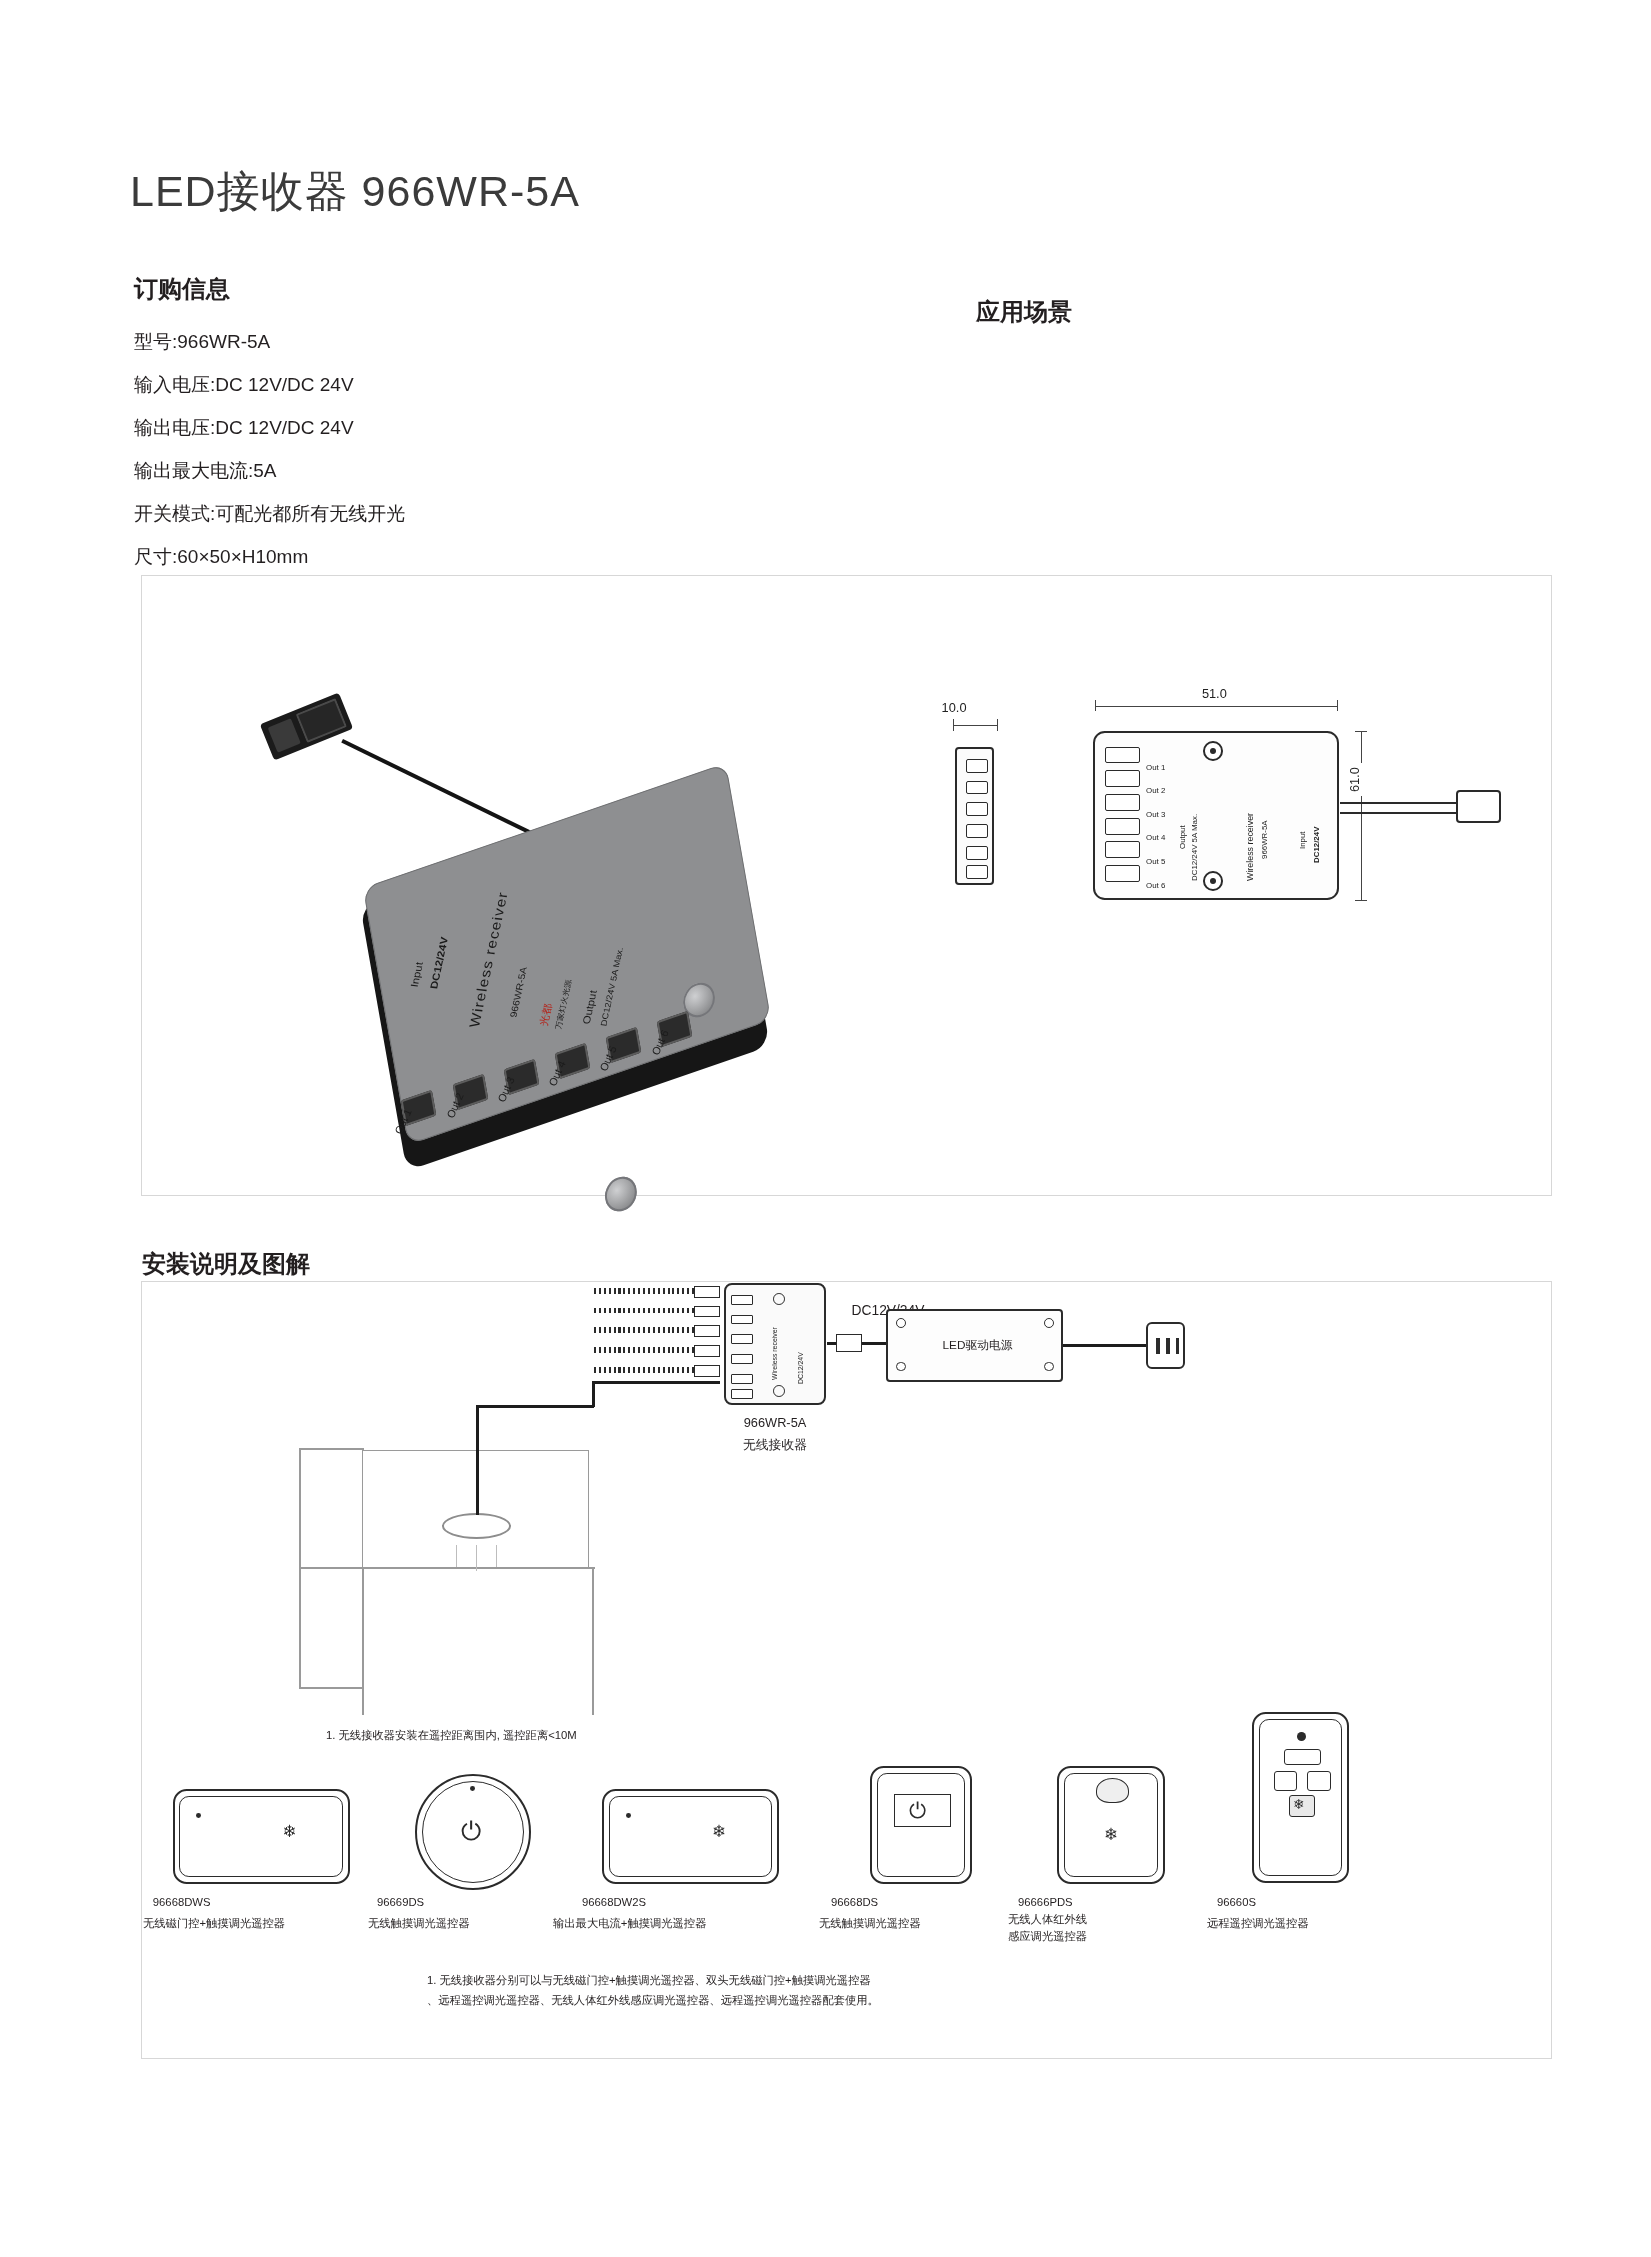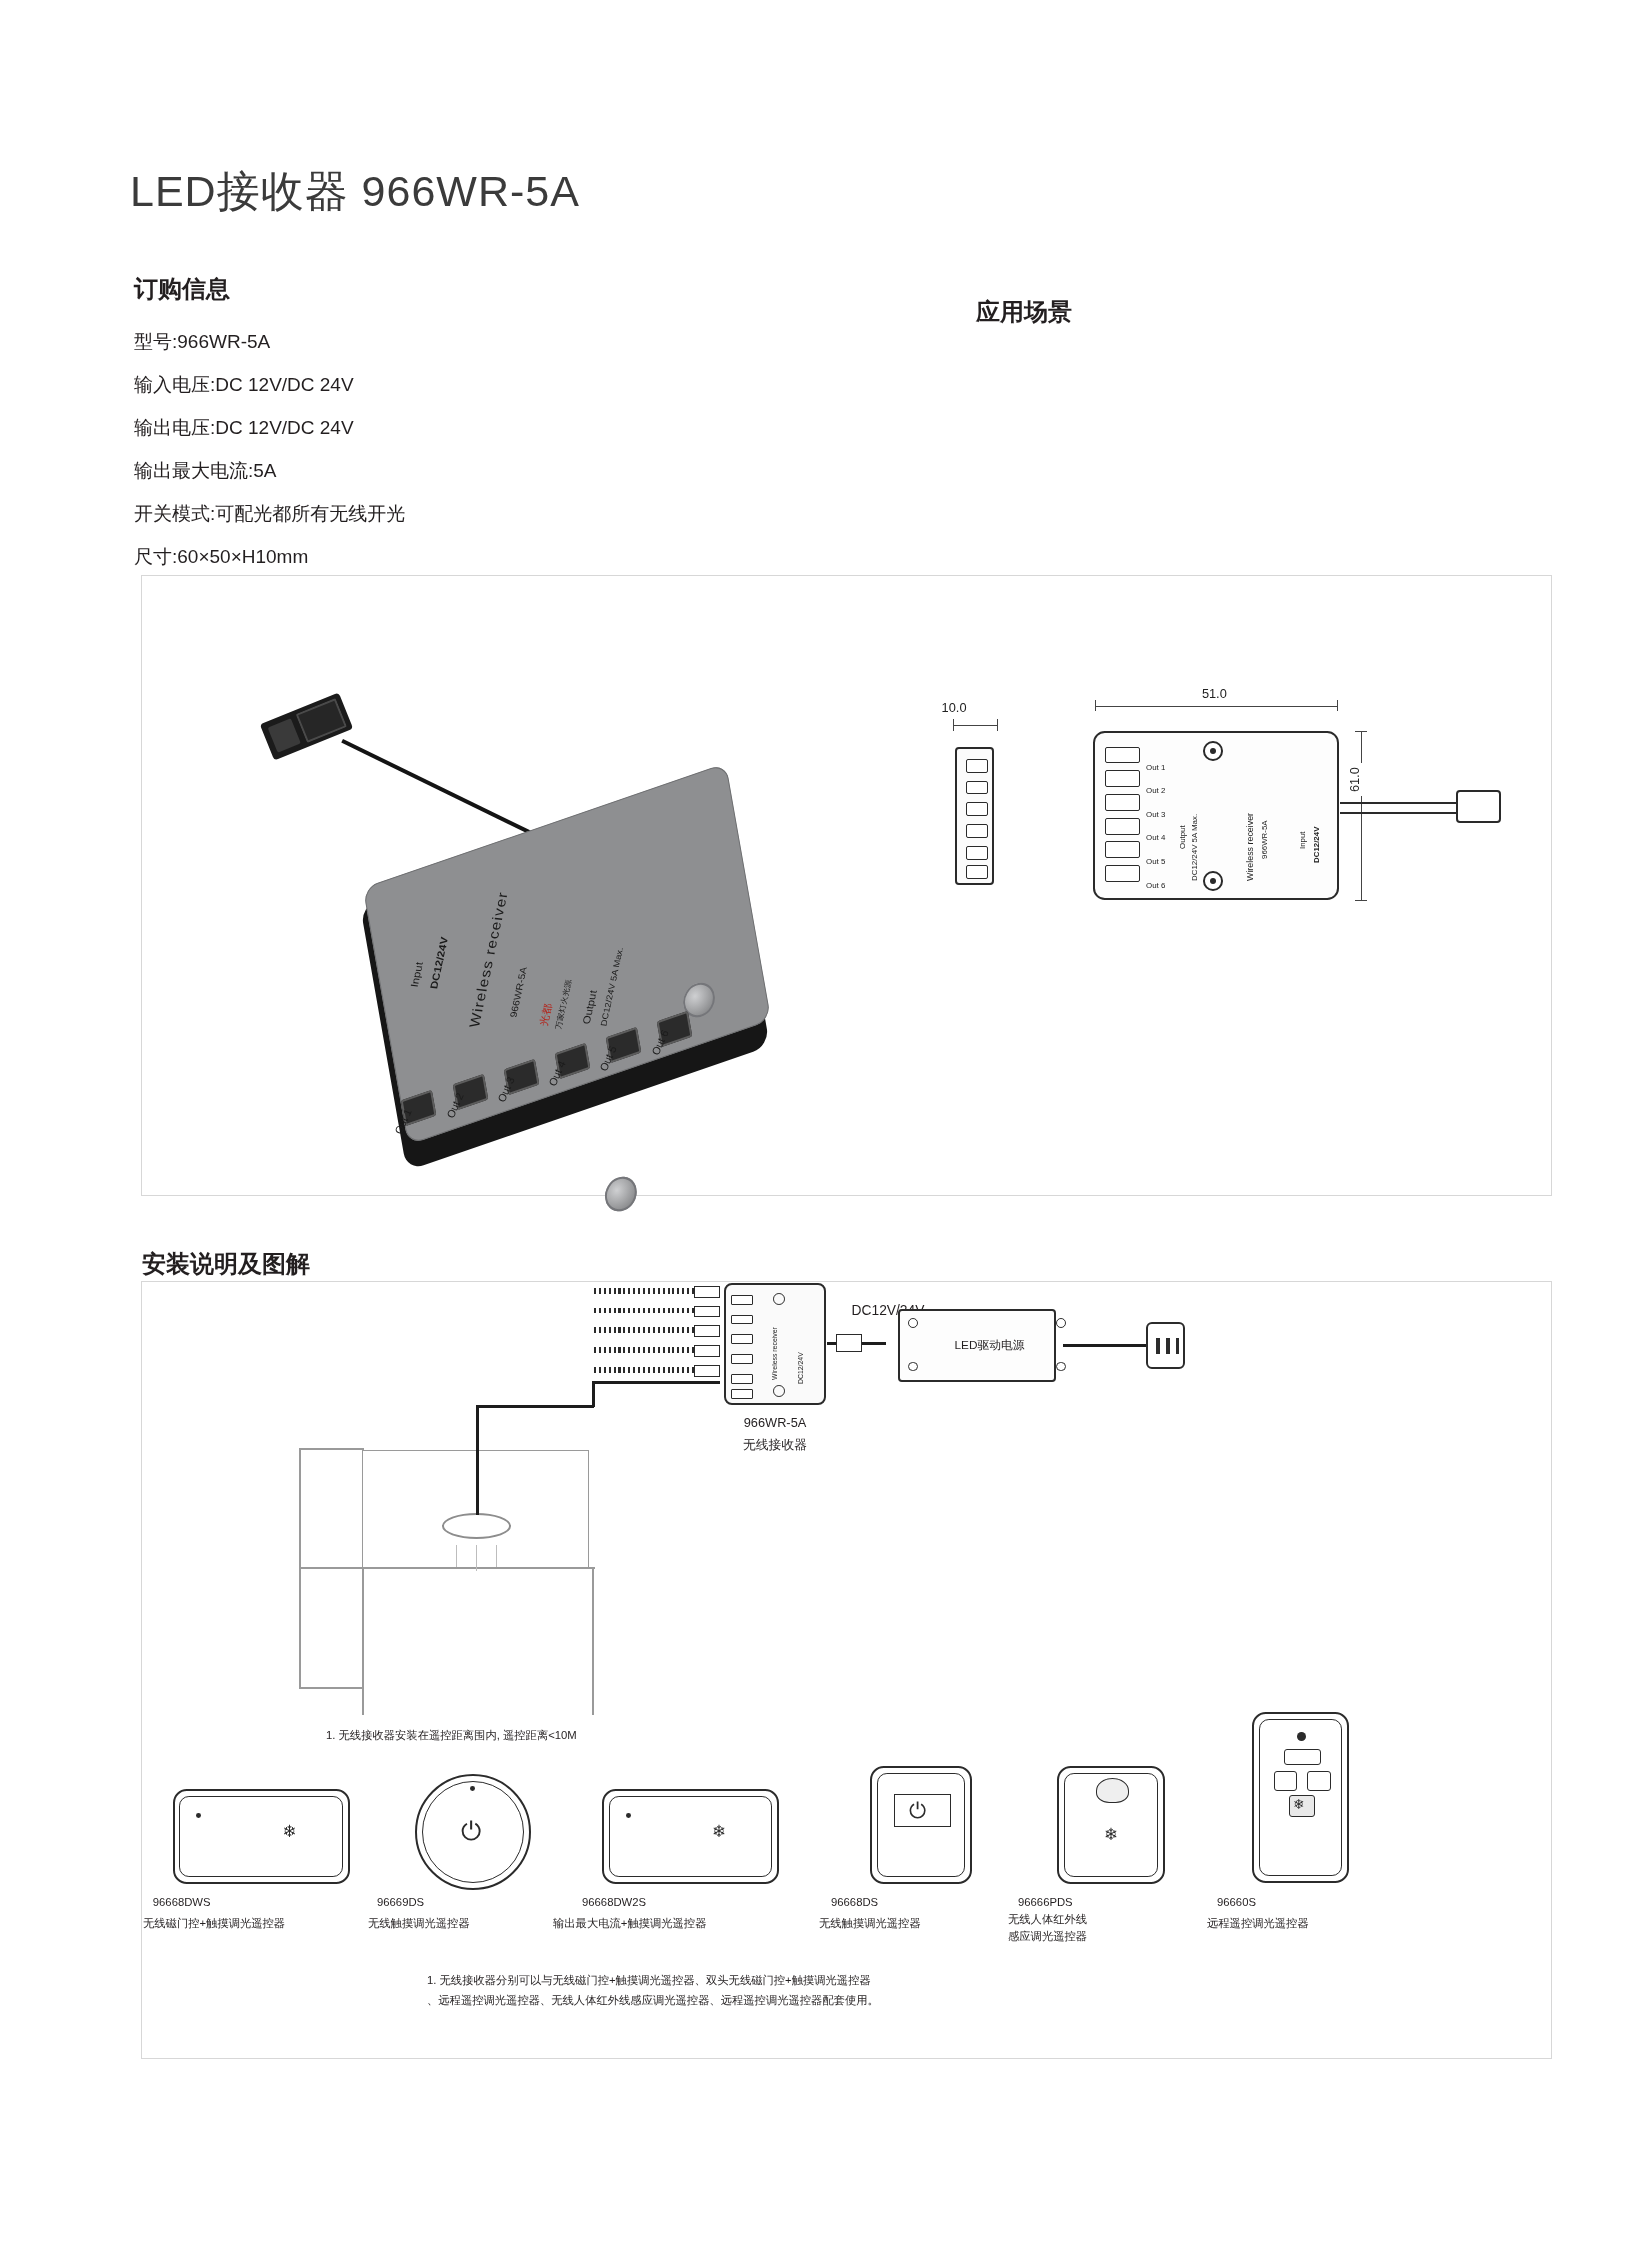--- a/index.html
+++ b/index.html
@@ -385,21 +385,21 @@
       <div class="mbtxt" style="left:71px; top:99px; transform:rotate(-90deg); font-size:6.9px;">DC12/24V</div>
     </div>
 
     <div class="cap" style="left:579px; top:134px; width:110px;">966WR-5A</div>
     <div class="cap" style="left:579px; top:156px; width:110px;">无线接收器</div>
 
     <div class="blk" style="left:686px; top:61px; width:59px; height:2.5px;"></div>
     <div style="position:absolute; left:695px; top:53px; width:25.6px; height:17.7px; border:1.5px solid #2b2b2b; background:#fff;"></div>
     <div class="cap" style="left:678px; top:21.7px; width:138px; font-size:13.8px;">DC12V/24V</div>
 
-    <div class="psu" style="left:745px; top:27.6px; width:158px; height:73px;margin-left:12px;">
+    <div class="psu" style="left:745px; top:27.6px; width:177px; height:73px;">
       <div class="scrw" style="left:7.9px; top:7.9px;"></div>
       <div class="scrw" style="left:156px; top:7.9px;"></div>
       <div class="scrw" style="left:7.9px; top:51px;"></div>
       <div class="scrw" style="left:156px; top:51px;"></div>
       <div style="position:absolute; left:27.6px; top:27.6px; width:124px; text-align:center; font-size:11.8px;">LED驱动电源</div>
     </div>
 
     <div class="blk" style="left:922px; top:63px; width:85px; height:2.5px;"></div>
     <div class="plugend" style="left:1005px; top:41px;">
       <div class="pin" style="left:7.9px; top:13.8px;"></div>

